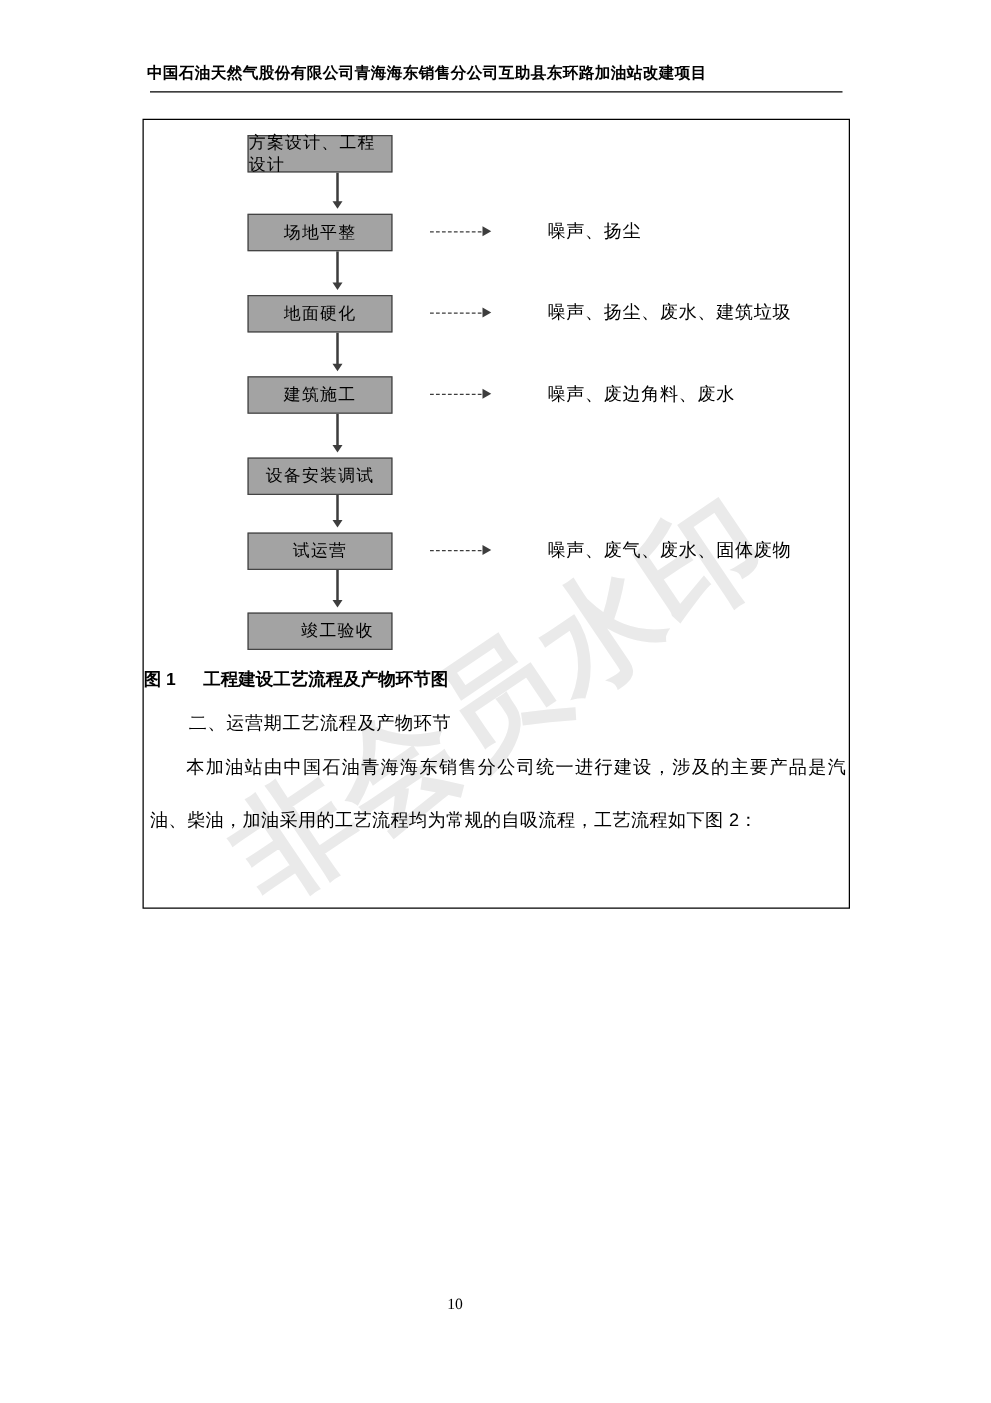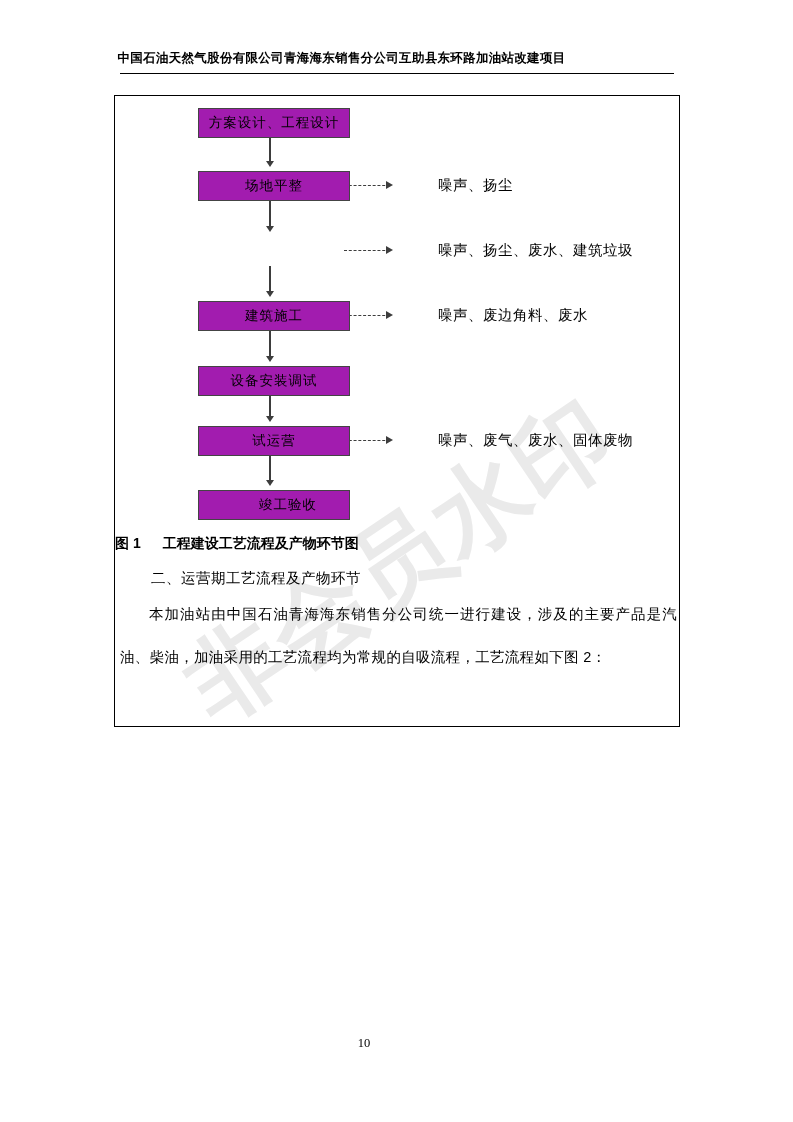--- a/index.html
+++ b/index.html
@@ -39,25 +39,25 @@
     font-size: 96px; font-weight: bold; letter-spacing: 2px;
     transform: rotate(-34deg);
     white-space: nowrap;
     pointer-events: none;
     z-index: 0;
     line-height: 104px;
   }
 
   
   .fnode {
-    position: absolute; left: 83px; width: 152px; height: 30px;
+    position: absolute; left: 83px; width: 116px; height: 30px;
     border: 1.6px solid #444;
     display: flex; align-items: center; justify-content: center;
     font-size: 13.5px; letter-spacing: 1px;
-    background: #a21caf;
+    background: #a3a3a3;
     z-index: 2;
   }
   .varrow {
     position: absolute; left: 154px; width: 1.6px;
     background: #3d3d3d; z-index: 1;
   }
   .varrow::after {
     content: ''; position: absolute; bottom: -6px; left: -3.4px;
     border: 4px solid transparent; border-top: 6px solid #3d3d3d;
   }
@@ -109,20 +109,23 @@
 <div class="content-box">
 
   <div class="watermark" style="color: rgb(234, 234, 234);">非会员水印</div>
 
   <div class="fnode" style="top:12px;">
       <span>方案设计、工程设计</span>
     </div>
   <div class="fnode" style="top:75px;">
       <span>场地平整</span>
     </div>
+  <div class="fnode" style="top:140px;">
+      <span>地面硬化</span>
+    </div>
   <div class="fnode" style="top:205px;">
       <span>建筑施工</span>
     </div>
   <div class="fnode" style="top:270px;">
       <span>设备安装调试</span>
     </div>
   <div class="fnode" style="top:330px;">
       <span>试运营</span>
     </div>
   <div class="fnode" style="top:394px;padding-left:28px;">

